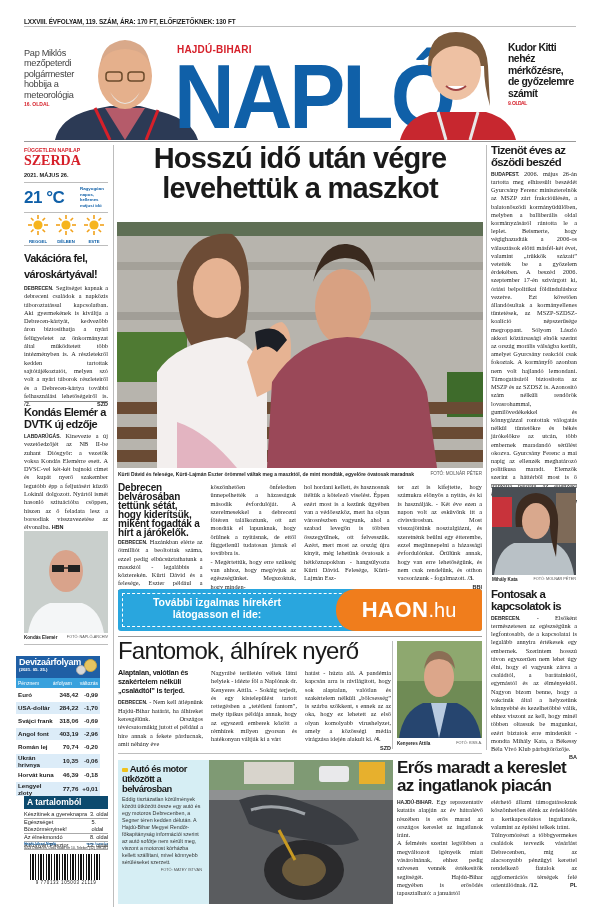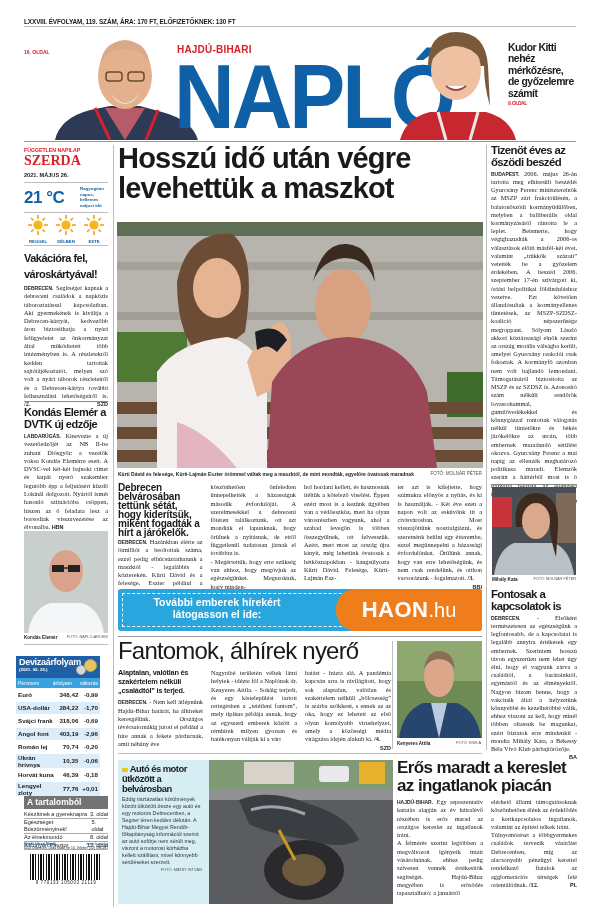--- a/index.html
+++ b/index.html
@@ -25,20 +25,21 @@
 table.fx td.n{text-align:right}
 .toc-row{display:flex;justify-content:space-between;font-family:"Liberation Sans",sans-serif;font-size:5.6px;border-bottom:1px solid #aaa;line-height:7px}
 </style>
 </head>
 <body>
 
 <div class="abs sans" style="left:24px;top:18px;font-size:6.4px;font-weight:bold;letter-spacing:-0.1px">LXXVIII. ÉVFOLYAM, 119. SZÁM, ÁRA: 170 FT, ELŐFIZETŐKNEK: 130 FT</div>
 <div class="hr" style="left:24px;top:26px;width:552px"></div>
 
 <div class="abs" style="left:24px;top:48px;width:72px">
+  <div class="sans" style="font-size:9.2px;line-height:10.4px;color:#444;letter-spacing:-0.3px">Pap Miklós mezőpeterdi polgármester hobbija a meteorológia</div>
   <div class="sans red" style="font-size:5px;font-weight:bold;margin-top:1px">16. OLDAL</div>
 </div>
 
 <div class="photo" style="left:50px;top:28px;width:150px;height:112px">
   <svg width="150" height="112" viewBox="0 0 150 112">
     <path d="M5 112 Q10 90 40 82 L60 78 L90 78 L112 84 Q142 92 148 112 Z" fill="#2c3a55"></path>
     <path d="M55 80 L75 112 L95 80 Z" fill="#b55b6a"></path>
     <path d="M45 80 L60 112" stroke="#d6202a" stroke-width="3"></path>
     <path d="M108 82 L96 112" stroke="#d6202a" stroke-width="3"></path>
     <ellipse cx="75" cy="48" rx="27" ry="33" fill="#e5b08c"></ellipse>
@@ -220,21 +221,21 @@
           <td class="n">77,76</td>
           <td class="n">+0,01</td>
         </tr>
       </tbody>
   </table>
 </div>
 
 <div class="hr" style="left:24px;top:804px;width:84px;height:2px;background:#888"></div>
 
 <div class="abs" style="left:24px;top:796px;width:84px">
-  <div class="sans" style="background:#737373;color:#fff;font-size:8.5px;font-weight:bold;padding:1px 3px;height:13px">A tartalomból</div>
+  <div class="sans" style="background:#0c4a6e;color:#fff;font-size:8.5px;font-weight:bold;padding:1px 3px;height:13px">A tartalomból</div>
   <div id="toc-list" style="margin-top:2px">
       <div class="toc-row">
         <span>Készítinek a gyereknapra</span>
         <span>3. oldal</span>
       </div>
       <div class="toc-row">
         <span>Egészséget Böszörményinek!</span>
         <span>5. oldal</span>
       </div>
       <div class="toc-row">
@@ -256,21 +257,21 @@
   <div style="display:flex;justify-content:space-between">
     <span class="sans" style="font-size:3.3px">4024 Debrecen, Dósa nádor tér 10.</span>
     <span class="sans" style="font-size:3.3px">Telefon: (52) 598-181</span>
   </div>
   <div style="margin:4px 6px 0;height:26px;background:repeating-linear-gradient(90deg,#111 0 1px,#fff 1px 2px,#111 2px 4px,#fff 4px 5px,#111 5px 6px,#fff 6px 8px)"></div>
   <div class="sans" style="font-size:4.5px;text-align:center;letter-spacing:0.6px">9 770133 105003 21119</div>
 </div>
 
 <div class="vr" style="left:113px;top:145px;height:762px"></div>
 
-<div class="abs" style="left:118px;top:143px;width:364px;">
+<div class="abs" style="left:118px;top:143px;width:364px;text-align:center">
   <div class="sans" style="font-size:29px;font-weight:bold;line-height:30px;letter-spacing:-0.8px">Hosszú idő után végre</div>
   <div class="sans" style="font-size:29px;font-weight:bold;line-height:30px;letter-spacing:-0.8px">levehettük a maszkot</div>
 </div>
 
 <div class="photo" style="left:117px;top:222px;width:366px;height:246px">
   <svg width="366" height="246" viewBox="0 0 366 246" preserveAspectRatio="none">
     <rect width="366" height="246" fill="#b7b4ad"></rect>
     <rect y="0" width="366" height="14" fill="#5f6f55"></rect>
     <rect y="40" width="366" height="8" fill="#a4a199"></rect>
     <rect y="90" width="366" height="8" fill="#a19e97"></rect>
@@ -315,21 +316,21 @@
   <div style="width:85px" class="body-txt">
     <span>ter azt is kifejtette, hogy számukra előnyös a nyitás, és ki is használják. - Két éve ezen a napon volt az esküvőnk itt a cívisvárosban. Most visszajöttünk nosztalgiázni, és szeretnénk beülni egy étterembe, ezzel megünnepelni a házassági évfordulónkat. Örülünk annak, hogy van erre lehetőségünk, és nem csak rendelünk, és otthon vacsorázunk - fogalmazott.</span>
     <b>/3.</b>
     <span class="sig" style="float:right">BBI</span>
   </div>
 </div>
 
 <div class="abs" style="left:118px;top:589px;width:364px;height:42px;background:#29a6de;border-radius:3px;overflow:hidden">
   <div style="position:absolute;left:4px;top:4px;right:110px;bottom:4px;border:1px dashed #fff;border-right:none"></div>
   <div class="sans" style="position:absolute;left:14px;top:7px;width:170px;text-align:center;color:#fff;font-weight:bold;font-size:10.5px;line-height:12px">
-    <div>További emberek hírekért</div>
+    <div>További izgalmas hírekért</div>
     <div>látogasson el ide:</div>
   </div>
   <div style="position:absolute;right:0;top:0;width:146px;height:42px;background:#f07d1c;border-radius:20px 0 0 20px;text-align:center;color:#fff;line-height:42px">
     <span class="sans" style="font-size:22px;font-weight:bold;letter-spacing:0.5px">HAON</span><span class="sans" style="font-size:20px">.hu</span>
   </div>
 </div>
 <div class="hr" style="left:118px;top:636px;width:364px;background:#999"></div>
 
 <div class="abs" style="left:118px;top:636px;width:275px">
   <div class="sans" style="font-size:24px;line-height:30px;letter-spacing:-0.8px">Fantomok, álhírek nyerő</div>

